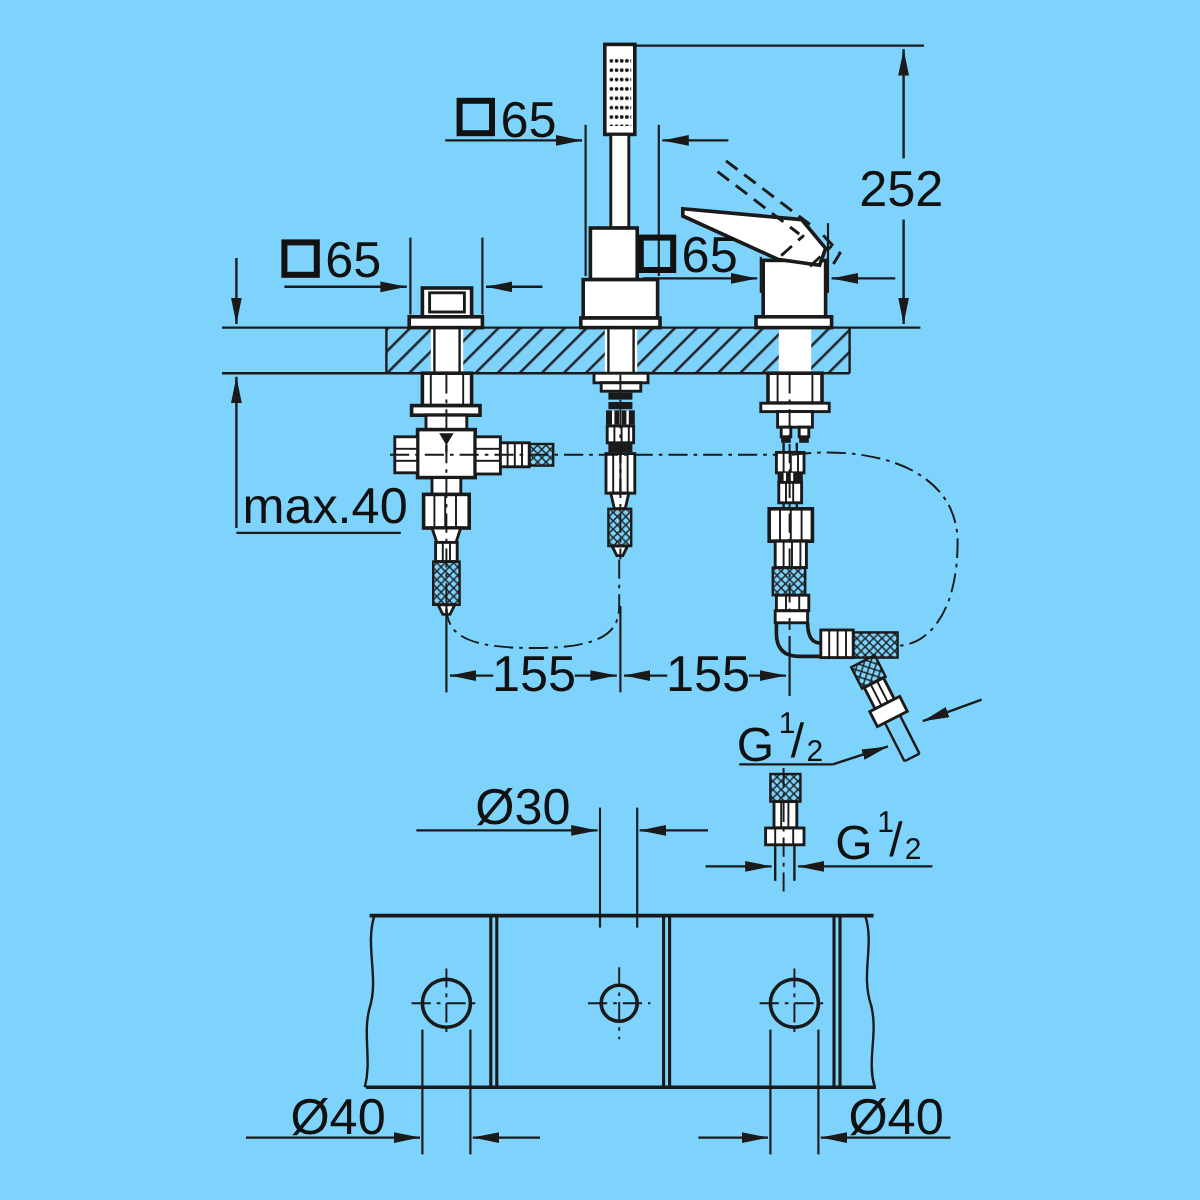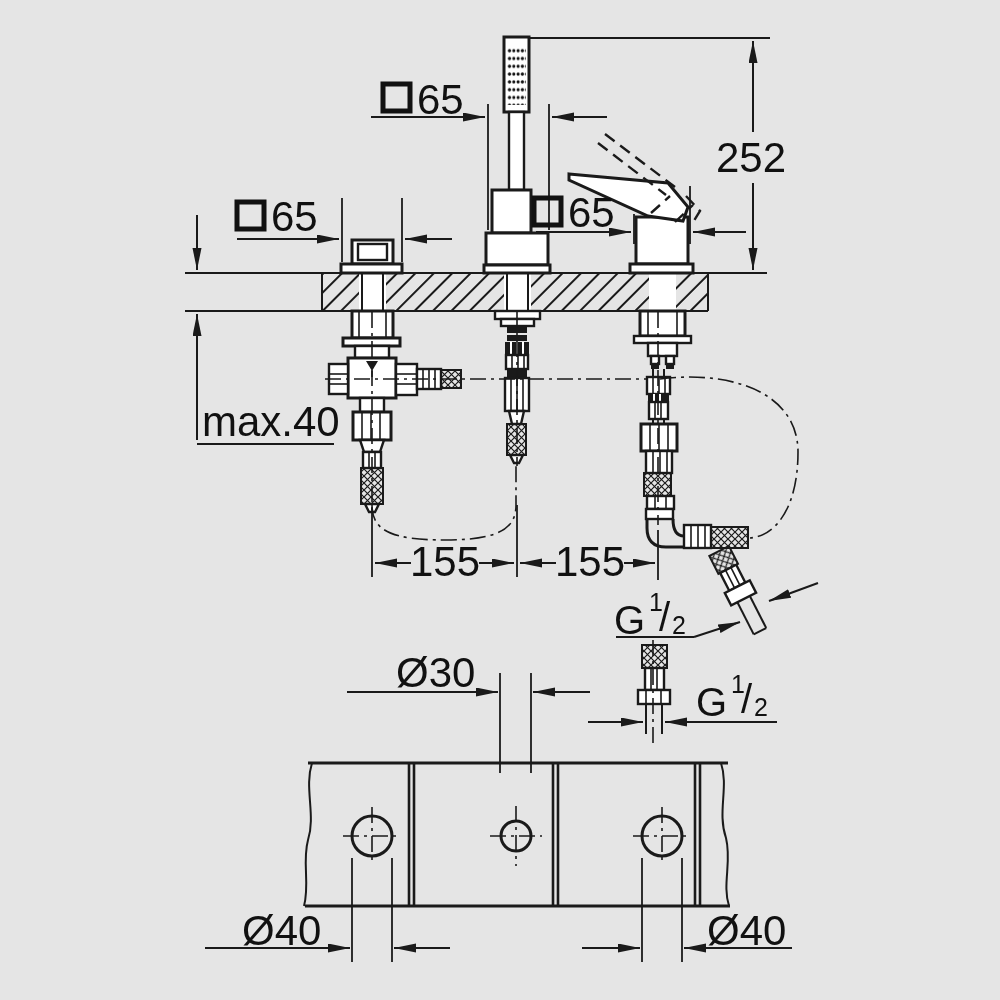--- a/index.html
+++ b/index.html
@@ -1,16 +1,16 @@
 <!DOCTYPE html>
 <html><head>
 <meta charset="utf-8">
 <style>
   html,body{margin:0;padding:0;background:#fff;}
-  .stage{width:1000px;height:1000px;background:#e5e5e5;position:relative;font-family:"Liberation Sans",sans-serif;}
+  .stage{width:1000px;height:1000px;background:#7dd3fc;position:relative;font-family:"Liberation Sans",sans-serif;}
   svg{display:block;}
   .thin{stroke:#1a1a1a;stroke-width:2;fill:none;}
   .obj{stroke:#1a1a1a;stroke-width:3;fill:#fff;}
   .obj2{stroke:#1a1a1a;stroke-width:2.4;fill:#fff;}
   .fillb{fill:#1a1a1a;stroke:none;}
   .dash{stroke:#1a1a1a;stroke-width:2.4;fill:none;stroke-dasharray:12 7;}
   .cline{stroke:#1a1a1a;stroke-width:1.6;fill:none;stroke-dasharray:16 5 3 5;}
   .dim{stroke:#1a1a1a;stroke-width:2;fill:none;}
   .ext{stroke:#1a1a1a;stroke-width:1.8;fill:none;}
   .lbl{fill:#111;font-size:42px;}

